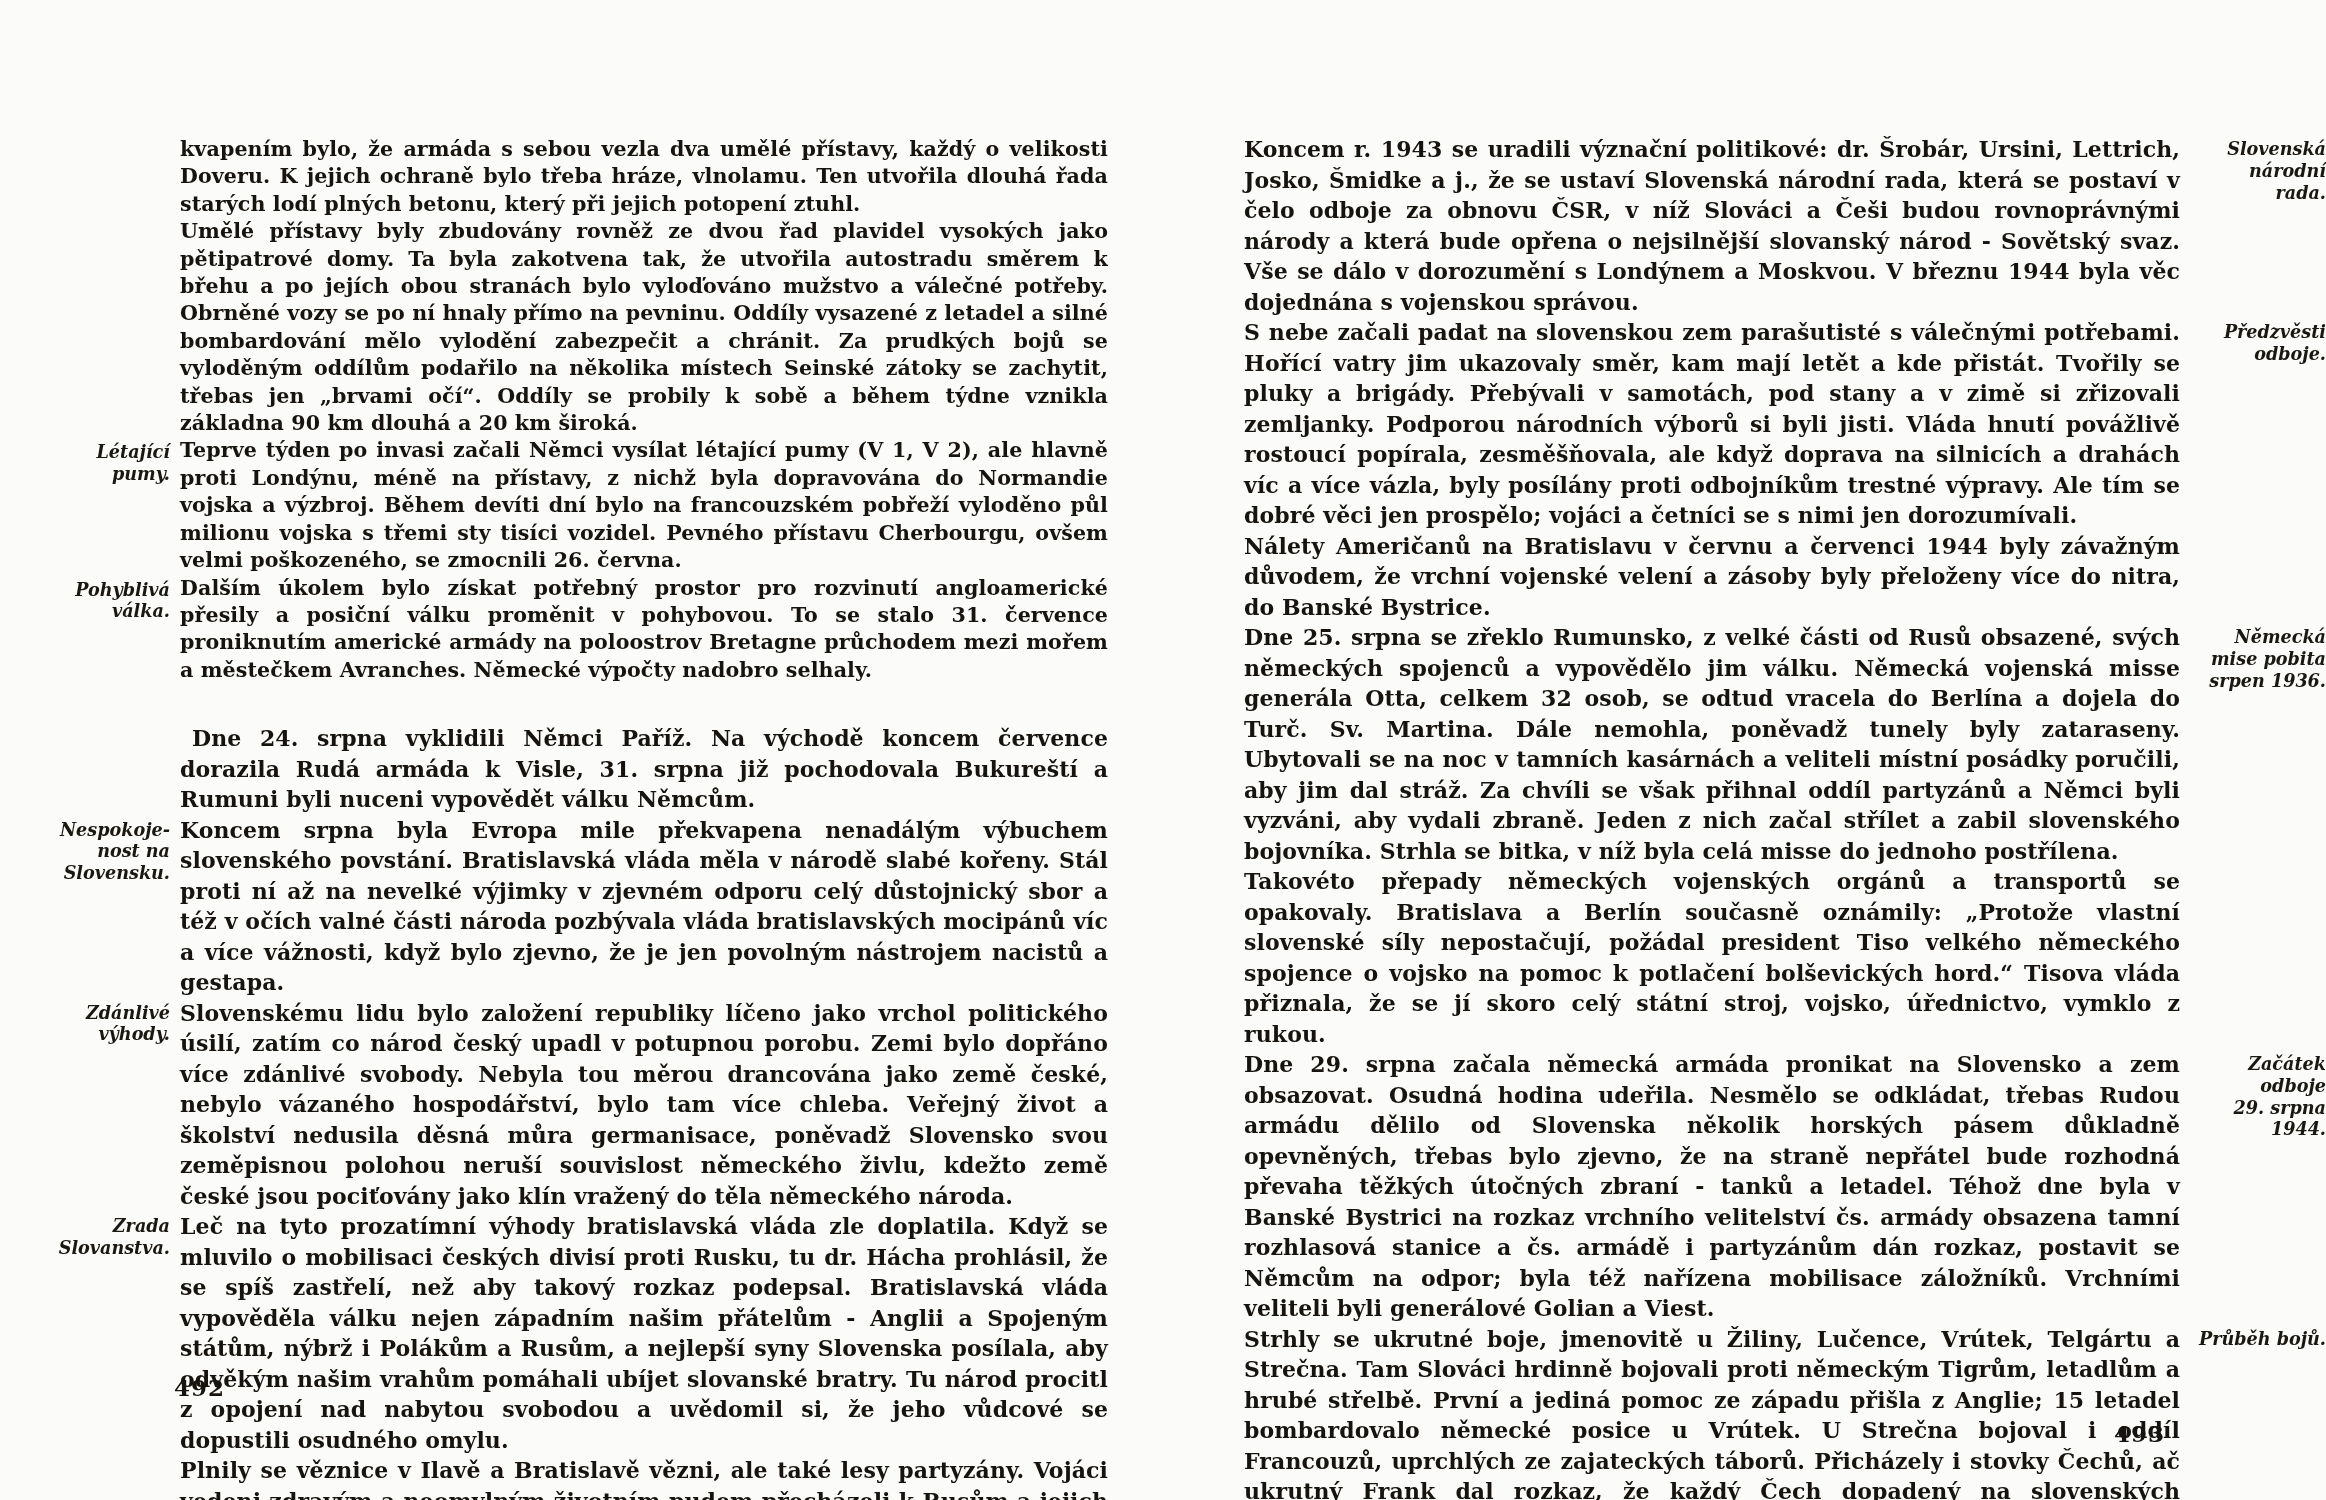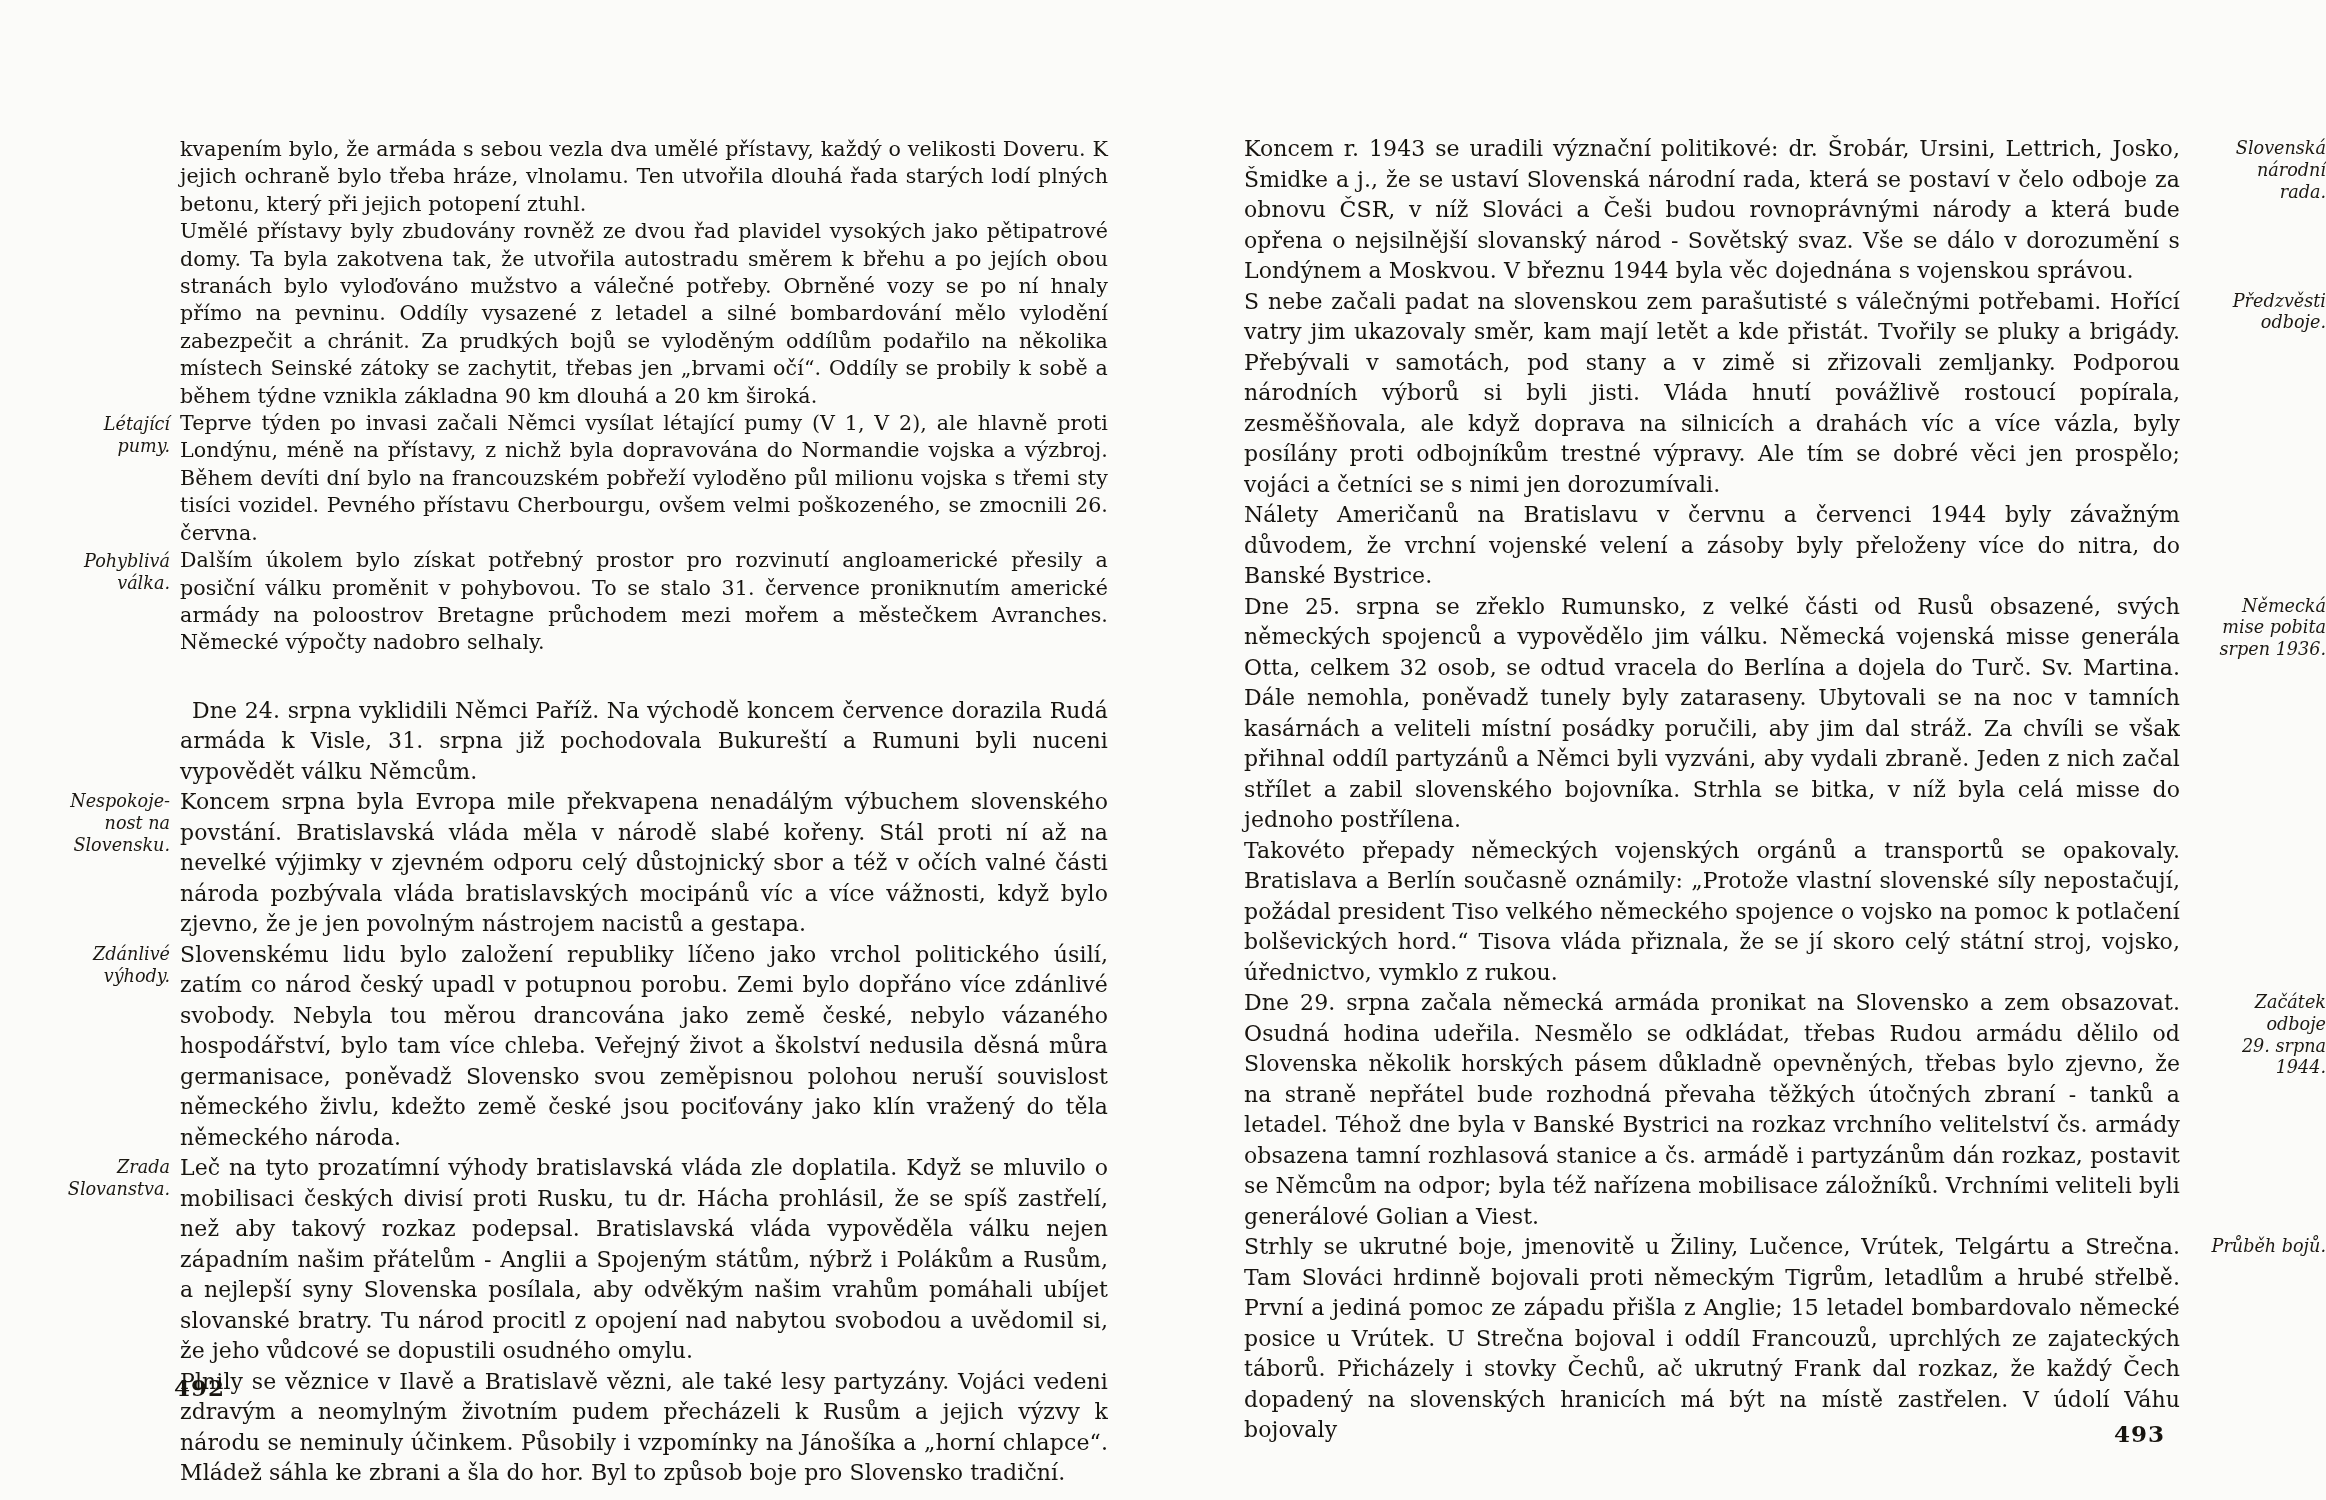--- a/index.html
+++ b/index.html
@@ -5,21 +5,21 @@
   html,body{margin:0;padding:0;}
   body{
     width:2326px;height:1500px;position:relative;overflow:hidden;
     background:#fbfbf9;
     font-family:"DejaVu Serif","Liberation Serif",serif;
     color:#17140f;
   }
   .page{position:absolute;}
   #left-page{left:58px;top:136px;width:1050px;}
   #right-page{left:1244px;top:134px;width:1092px;}
-  .row{display:flex;align-items:flex-start;}
+  .row{display:flex;align-items:flex-start;font-weight:bold;}
   .note-cell-l{width:112px;flex:0 0 112px;padding-right:10px;text-align:right;}
   .text-cell-l{width:928px;flex:0 0 928px;}
   .text-cell-r{width:936px;flex:0 0 936px;}
   .note-cell-r{width:132px;flex:0 0 132px;padding-left:14px;text-align:left;}
   .para{
     text-align:justify;
     letter-spacing:0.1px;
   }
   .small .para{font-size:20.6px;line-height:27.4px;}
   .large .para{font-size:22px;line-height:30.5px;}

